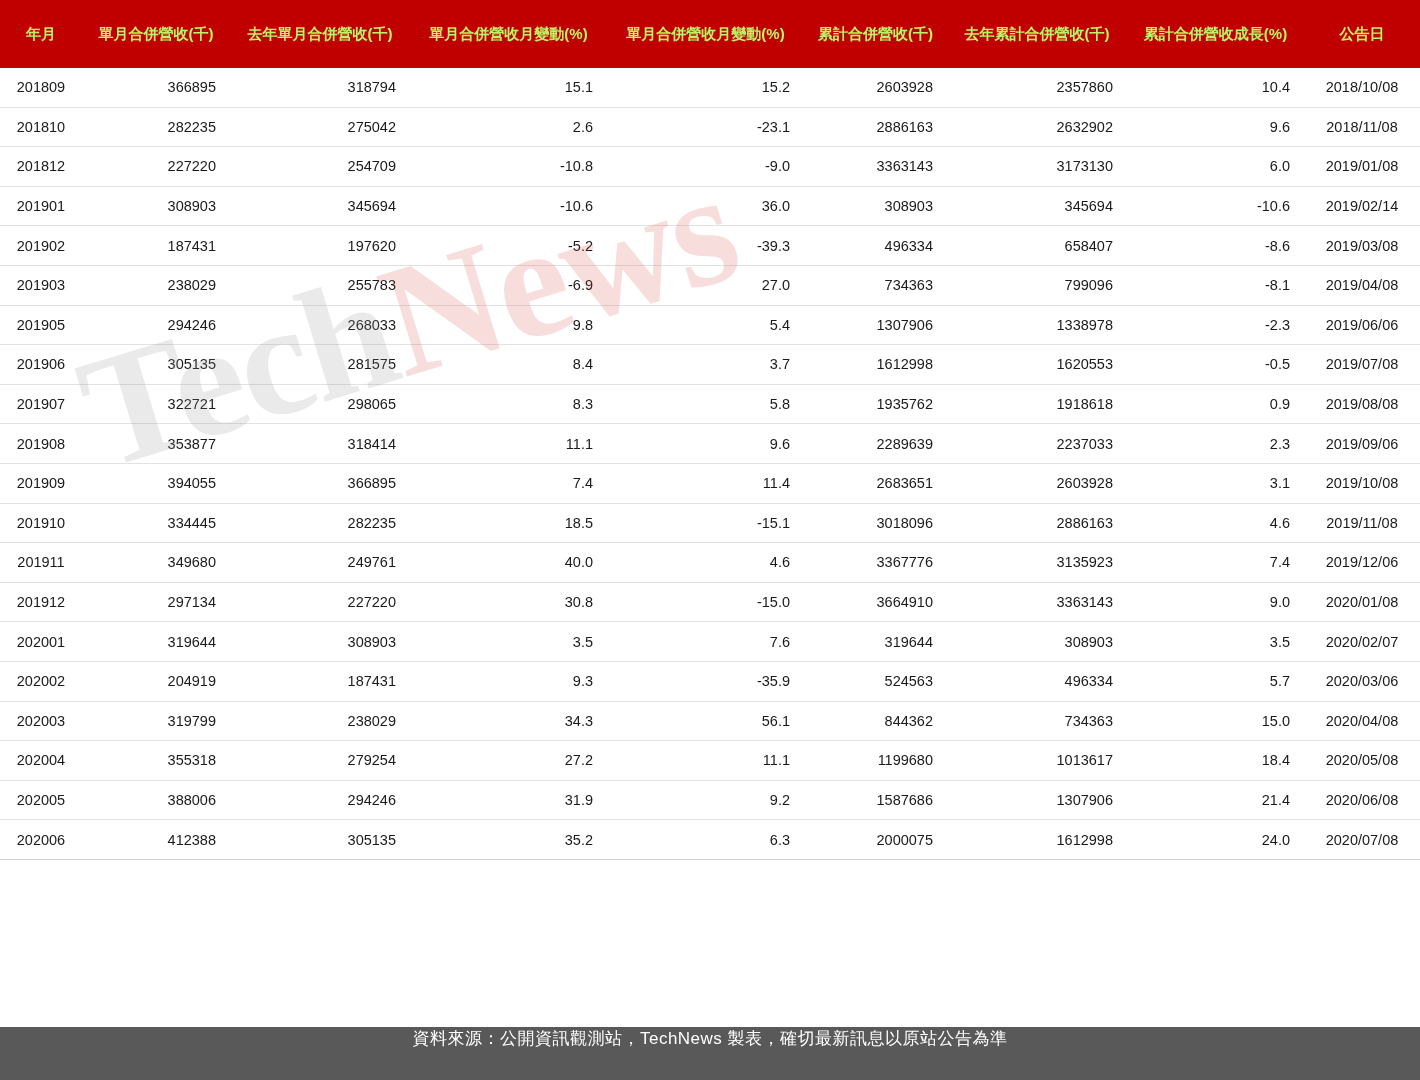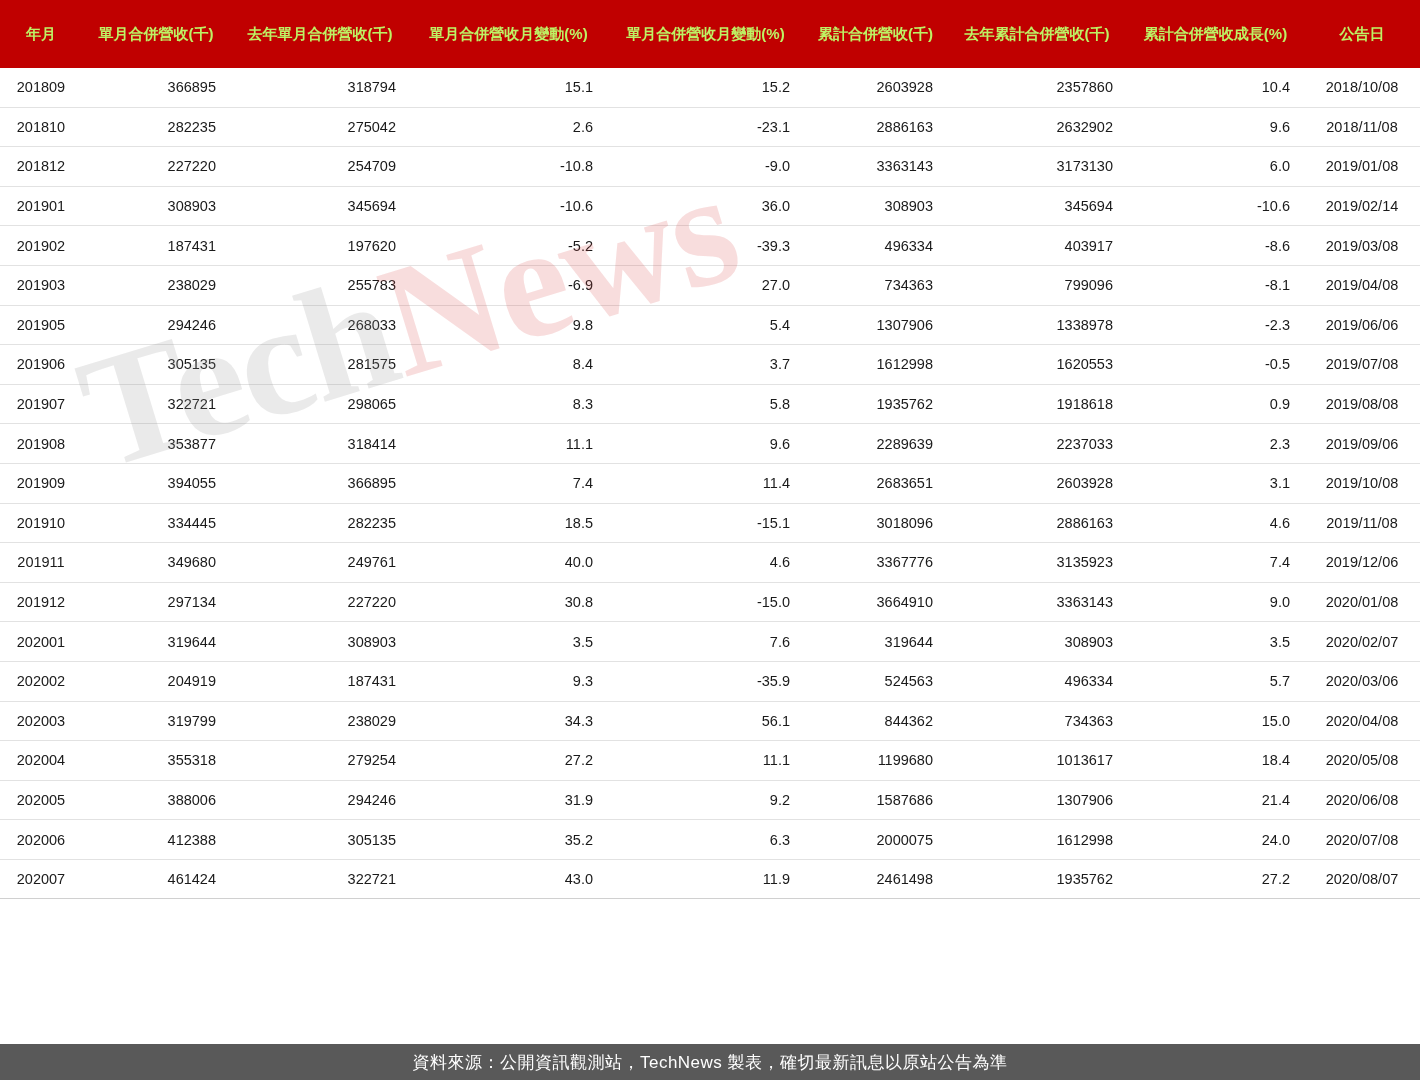--- a/index.html
+++ b/index.html
@@ -83,26 +83,25 @@
     text-align: center;
   }
   tbody tr:last-child td {
     border-bottom: 1px solid #d0d0d0;
   }
   .footer {
     position: absolute;
     left: 0;
     bottom: 0;
     width: 1420px;
-    height: 36px;
+    height: 53px;
     background: #595959;
     color: #ffffff;
     font-size: 17px;
     display: flex;
-    align-items: center;
     justify-content: center;
     z-index: 3;
     letter-spacing: 0.5px;
   }
   col.c0 { width: 82px; }
   col.c1 { width: 148px; }
   col.c2 { width: 180px; }
   col.c3 { width: 197px; }
   col.c4 { width: 197px; }
   col.c5 { width: 143px; }
@@ -189,21 +188,21 @@
           <td class="num">-10.6</td>
           <td class="date">2019/02/14</td>
         </tr>
         <tr>
           <td>201902</td>
           <td class="num">187431</td>
           <td class="num">197620</td>
           <td class="num">-5.2</td>
           <td class="num">-39.3</td>
           <td class="num">496334</td>
-          <td class="num">403917</td>
+          <td class="num">658407</td>
           <td class="num">-8.6</td>
           <td class="date">2019/03/08</td>
         </tr>
         <tr>
           <td>201903</td>
           <td class="num">238029</td>
           <td class="num">255783</td>
           <td class="num">-6.9</td>
           <td class="num">27.0</td>
           <td class="num">734363</td>
@@ -358,31 +357,20 @@
           <td>202006</td>
           <td class="num">412388</td>
           <td class="num">305135</td>
           <td class="num">35.2</td>
           <td class="num">6.3</td>
           <td class="num">2000075</td>
           <td class="num">1612998</td>
           <td class="num">24.0</td>
           <td class="date">2020/07/08</td>
         </tr>
-        <tr>
-          <td>202007</td>
-          <td class="num">461424</td>
-          <td class="num">322721</td>
-          <td class="num">43.0</td>
-          <td class="num">11.9</td>
-          <td class="num">2461498</td>
-          <td class="num">1935762</td>
-          <td class="num">27.2</td>
-          <td class="date">2020/08/07</td>
-        </tr>
       </tbody>
   </table>
 
   <div class="footer">
     <span>資料來源：公開資訊觀測站，TechNews 製表，確切最新訊息以原站公告為準</span>
   </div>
 
 </div>
 
 </body></html>

